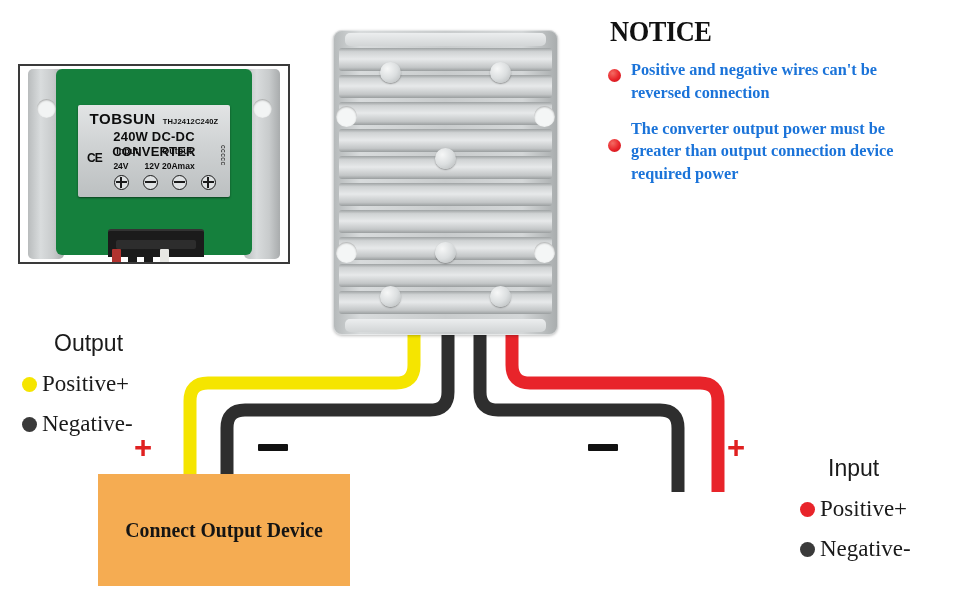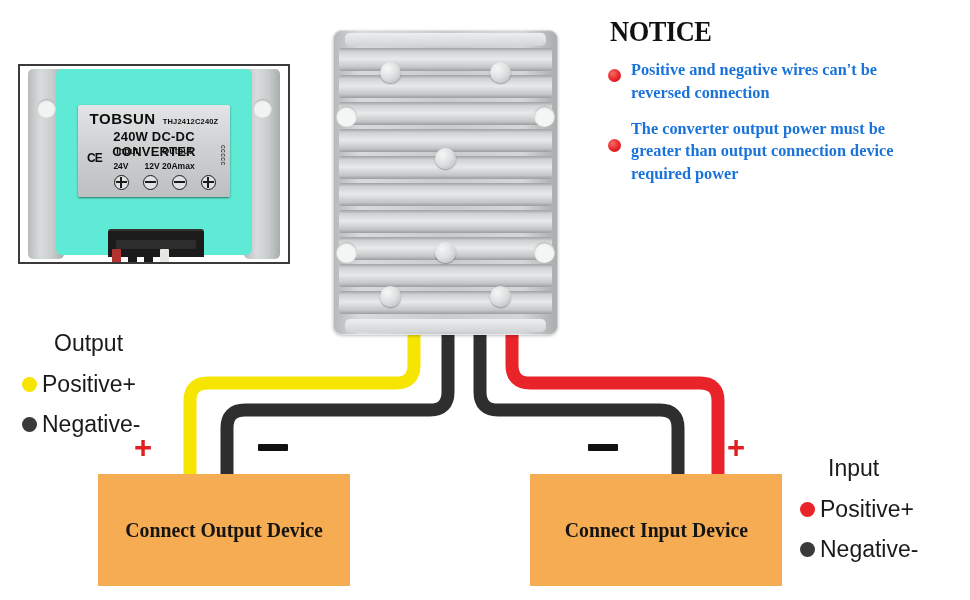--- a/index.html
+++ b/index.html
@@ -43,21 +43,21 @@
     width: 19px; height: 19px;
     margin-left: -9.5px;
     border-radius: 50%;
     background: #f2f4f4;
     box-shadow: inset 0 1px 2px rgba(0,0,0,.35);
   }
   .pot-body {
     position: absolute;
     left: 36px; top: 3px;
     width: 196px; height: 186px;
-    background: #5eead4;
+    background: #15803d;
     border-radius: 6px;
   }
   .label-plate {
     position: absolute;
     left: 22px; top: 36px;
     width: 152px; height: 92px;
     background: linear-gradient(180deg,#e2e4e5 0%,#cfd2d3 45%,#bcc0c1 100%);
     border-radius: 2px;
     box-shadow: 0 1px 2px rgba(0,0,0,.5);
     color: #0d0d0d;
@@ -220,20 +220,21 @@
     font-size: 23px;
     color: #1a1a1a;
     margin-bottom: 2px;
   }
   .legend.output .legend-title { margin-left: 32px; }
   .legend.input  .legend-title { margin-left: 28px; }
   .legend-row {
     display: flex; align-items: center;
     gap: 5px;
     margin-top: 15px;
+    font-family: Liberation Serif, serif;
   }
   .legend-dot {
     width: 15px; height: 15px; border-radius: 50%;
     flex: 0 0 auto;
   }
   .legend-label {
     font-size: 23px;
     color: #1a1a1a;
     line-height: 1.08;
   }
@@ -396,17 +397,14 @@
   </div>
 
   <div class="pol pol-plus" style="left:134px; top:432px">+</div>
   <div class="pol pol-minus" style="left:258px; top:444px"></div>
   <div class="pol pol-minus" style="left:588px; top:444px"></div>
   <div class="pol pol-plus" style="left:727px; top:432px">+</div>
 
   <div class="device-box output">
     <span class="device-box-label">Connect Output Device</span>
   </div>
-  <div class="device-box input">
-    <span class="device-box-label">Connect Input Device</span>
-  </div>
 
 </div>
 
 </body></html>

